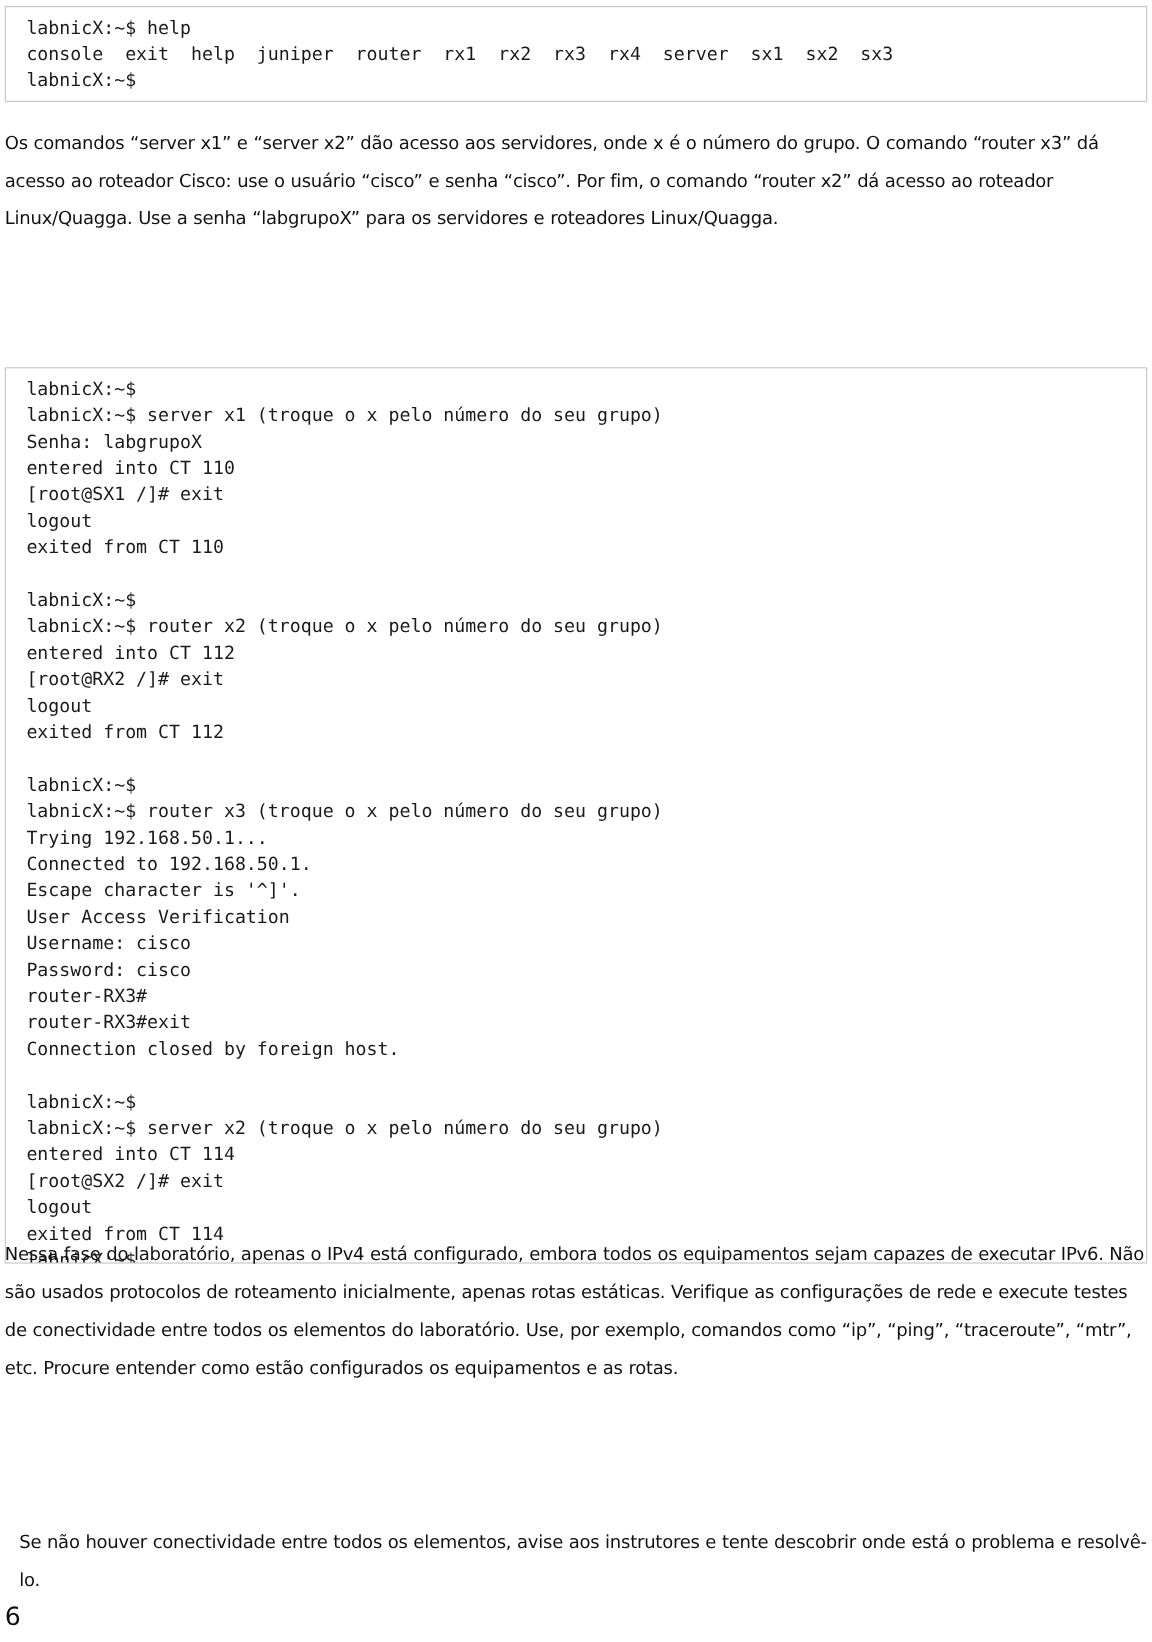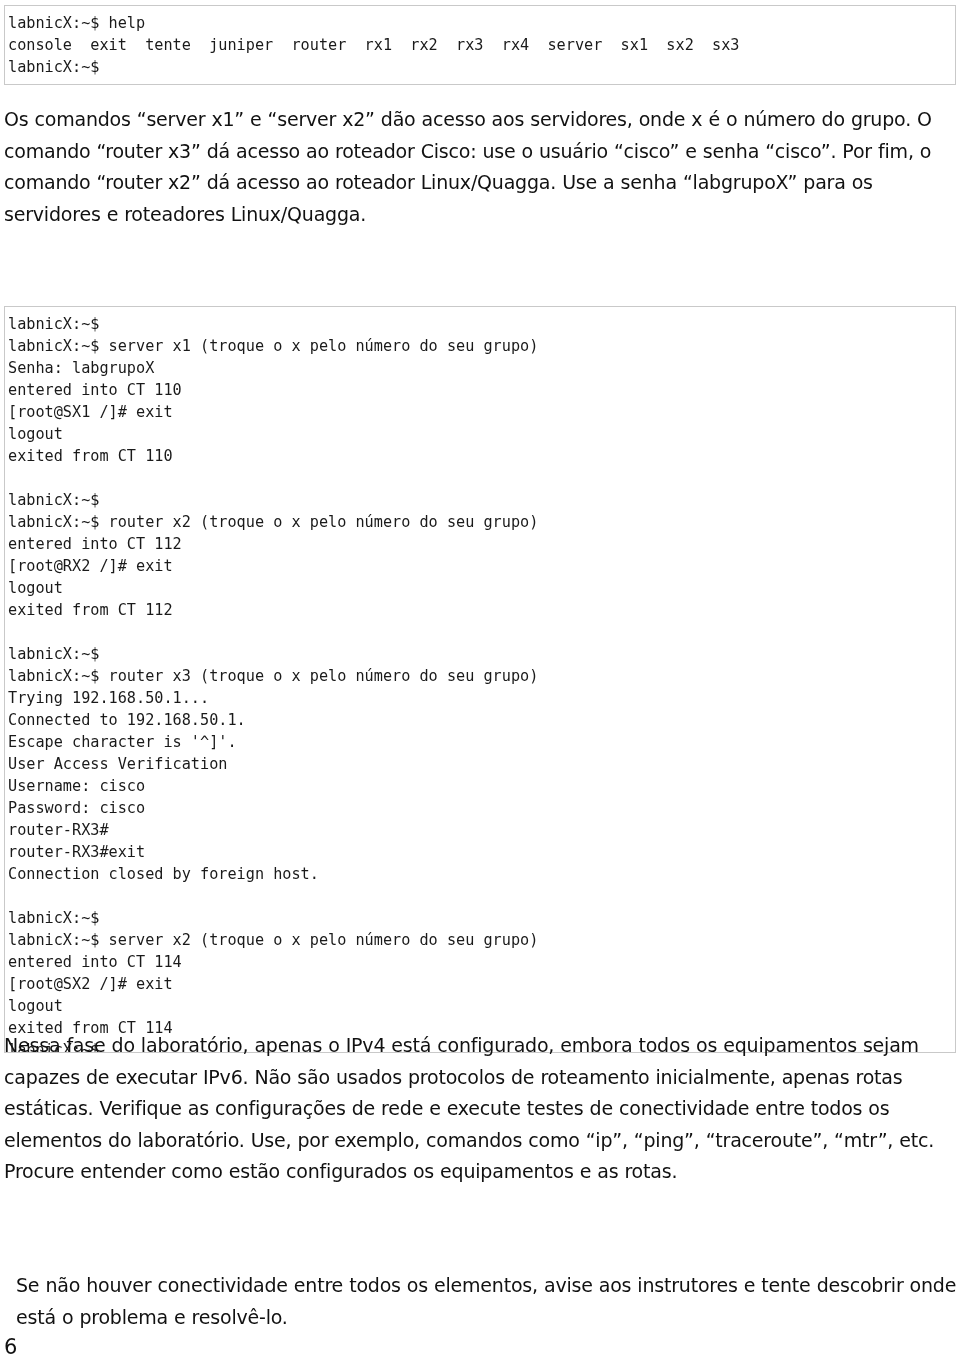--- a/index.html
+++ b/index.html
@@ -25,21 +25,21 @@
   
   .terminal {
     border: 1px solid #c9c9c9;
     background: #ffffff;
     font-family: "DejaVu Sans Mono", monospace;
     font-size: 15.2px;
     line-height: 22px;
     color: #1a1a1a;
     white-space: pre;
     box-sizing: border-box;
-    padding: 6px 8px 6px 3px;
+    padding: 6px 8px 6px 17px;
     overflow: hidden;
   }
   .terminal .line {
     white-space: pre;
     min-height: 22px;
   }
   .terminal .line.blank {
     height: 22px;
   }
 
@@ -54,21 +54,21 @@
     position: absolute;
     left: 4px;
     top: 306px;
     width: 952px;
     height: 747px;
   }
 
   
   .prose {
     font-family: "DejaVu Sans", sans-serif;
-    font-size: 19px;
+    font-size: 15px;
     line-height: 31.5px;
     color: #111111;
     letter-spacing: -0.2px;
     word-spacing: 0.2px;
   }
   #para-intro {
     position: absolute;
     left: 4px;
     top: 104px;
     width: 944px;
@@ -99,21 +99,21 @@
     font-size: 21px;
     line-height: 26px;
     color: #111111;
   }
 </style>
 </head>
 <body>
 
 <div class="page">
 
-  <div class="terminal" id="terminal-help"><div class="line">labnicX:~$ help</div><div class="line">console  exit  tente  juniper  router  rx1  rx2  rx3  rx4  server  sx1  sx2  sx3</div><div class="line">labnicX:~$</div></div>
+  <div class="terminal" id="terminal-help"><div class="line">labnicX:~$ help</div><div class="line">console  exit  help  juniper  router  rx1  rx2  rx3  rx4  server  sx1  sx2  sx3</div><div class="line">labnicX:~$</div></div>
 
   <div class="prose" id="para-intro">Os comandos “server x1” e “server x2” dão acesso aos servidores, onde x é o número do grupo. O comando “router x3” dá acesso ao roteador Cisco: use o usuário “cisco” e senha “cisco”. Por fim, o comando “router x2” dá acesso ao roteador Linux/Quagga. Use a senha “labgrupoX” para os servidores e roteadores Linux/Quagga.</div>
 
 
   <div class="terminal" id="terminal-session"><div class="line">labnicX:~$</div><div class="line">labnicX:~$ server x1 (troque o x pelo número do seu grupo)</div><div class="line">Senha: labgrupoX</div><div class="line">entered into CT 110</div><div class="line">[root@SX1 /]# exit</div><div class="line">logout</div><div class="line">exited from CT 110</div><div class="line blank">&nbsp;</div><div class="line">labnicX:~$</div><div class="line">labnicX:~$ router x2 (troque o x pelo número do seu grupo)</div><div class="line">entered into CT 112</div><div class="line">[root@RX2 /]# exit</div><div class="line">logout</div><div class="line">exited from CT 112</div><div class="line blank">&nbsp;</div><div class="line">labnicX:~$</div><div class="line">labnicX:~$ router x3 (troque o x pelo número do seu grupo)</div><div class="line">Trying 192.168.50.1...</div><div class="line">Connected to 192.168.50.1.</div><div class="line">Escape character is '^]'.</div><div class="line">User Access Verification</div><div class="line">Username: cisco</div><div class="line">Password: cisco</div><div class="line">router-RX3#</div><div class="line">router-RX3#exit</div><div class="line">Connection closed by foreign host.</div><div class="line blank">&nbsp;</div><div class="line">labnicX:~$</div><div class="line">labnicX:~$ server x2 (troque o x pelo número do seu grupo)</div><div class="line">entered into CT 114</div><div class="line">[root@SX2 /]# exit</div><div class="line">logout</div><div class="line">exited from CT 114</div><div class="line">labnicX:~$</div></div>
 
   <div class="prose" id="para-fase">Nessa fase do laboratório, apenas o IPv4 está configurado, embora todos os equipamentos sejam capazes de executar IPv6. Não são usados protocolos de roteamento inicialmente, apenas rotas estáticas. Verifique as configurações de rede e execute testes de conectividade entre todos os elementos do laboratório. Use, por exemplo, comandos como “ip”, “ping”, “traceroute”, “mtr”, etc. Procure entender como estão configurados os equipamentos e as rotas.</div>
 
   <div class="prose" id="para-conectividade">Se não houver conectividade entre todos os elementos, avise aos instrutores e tente descobrir onde está o problema e resolvê-lo.</div>
 

